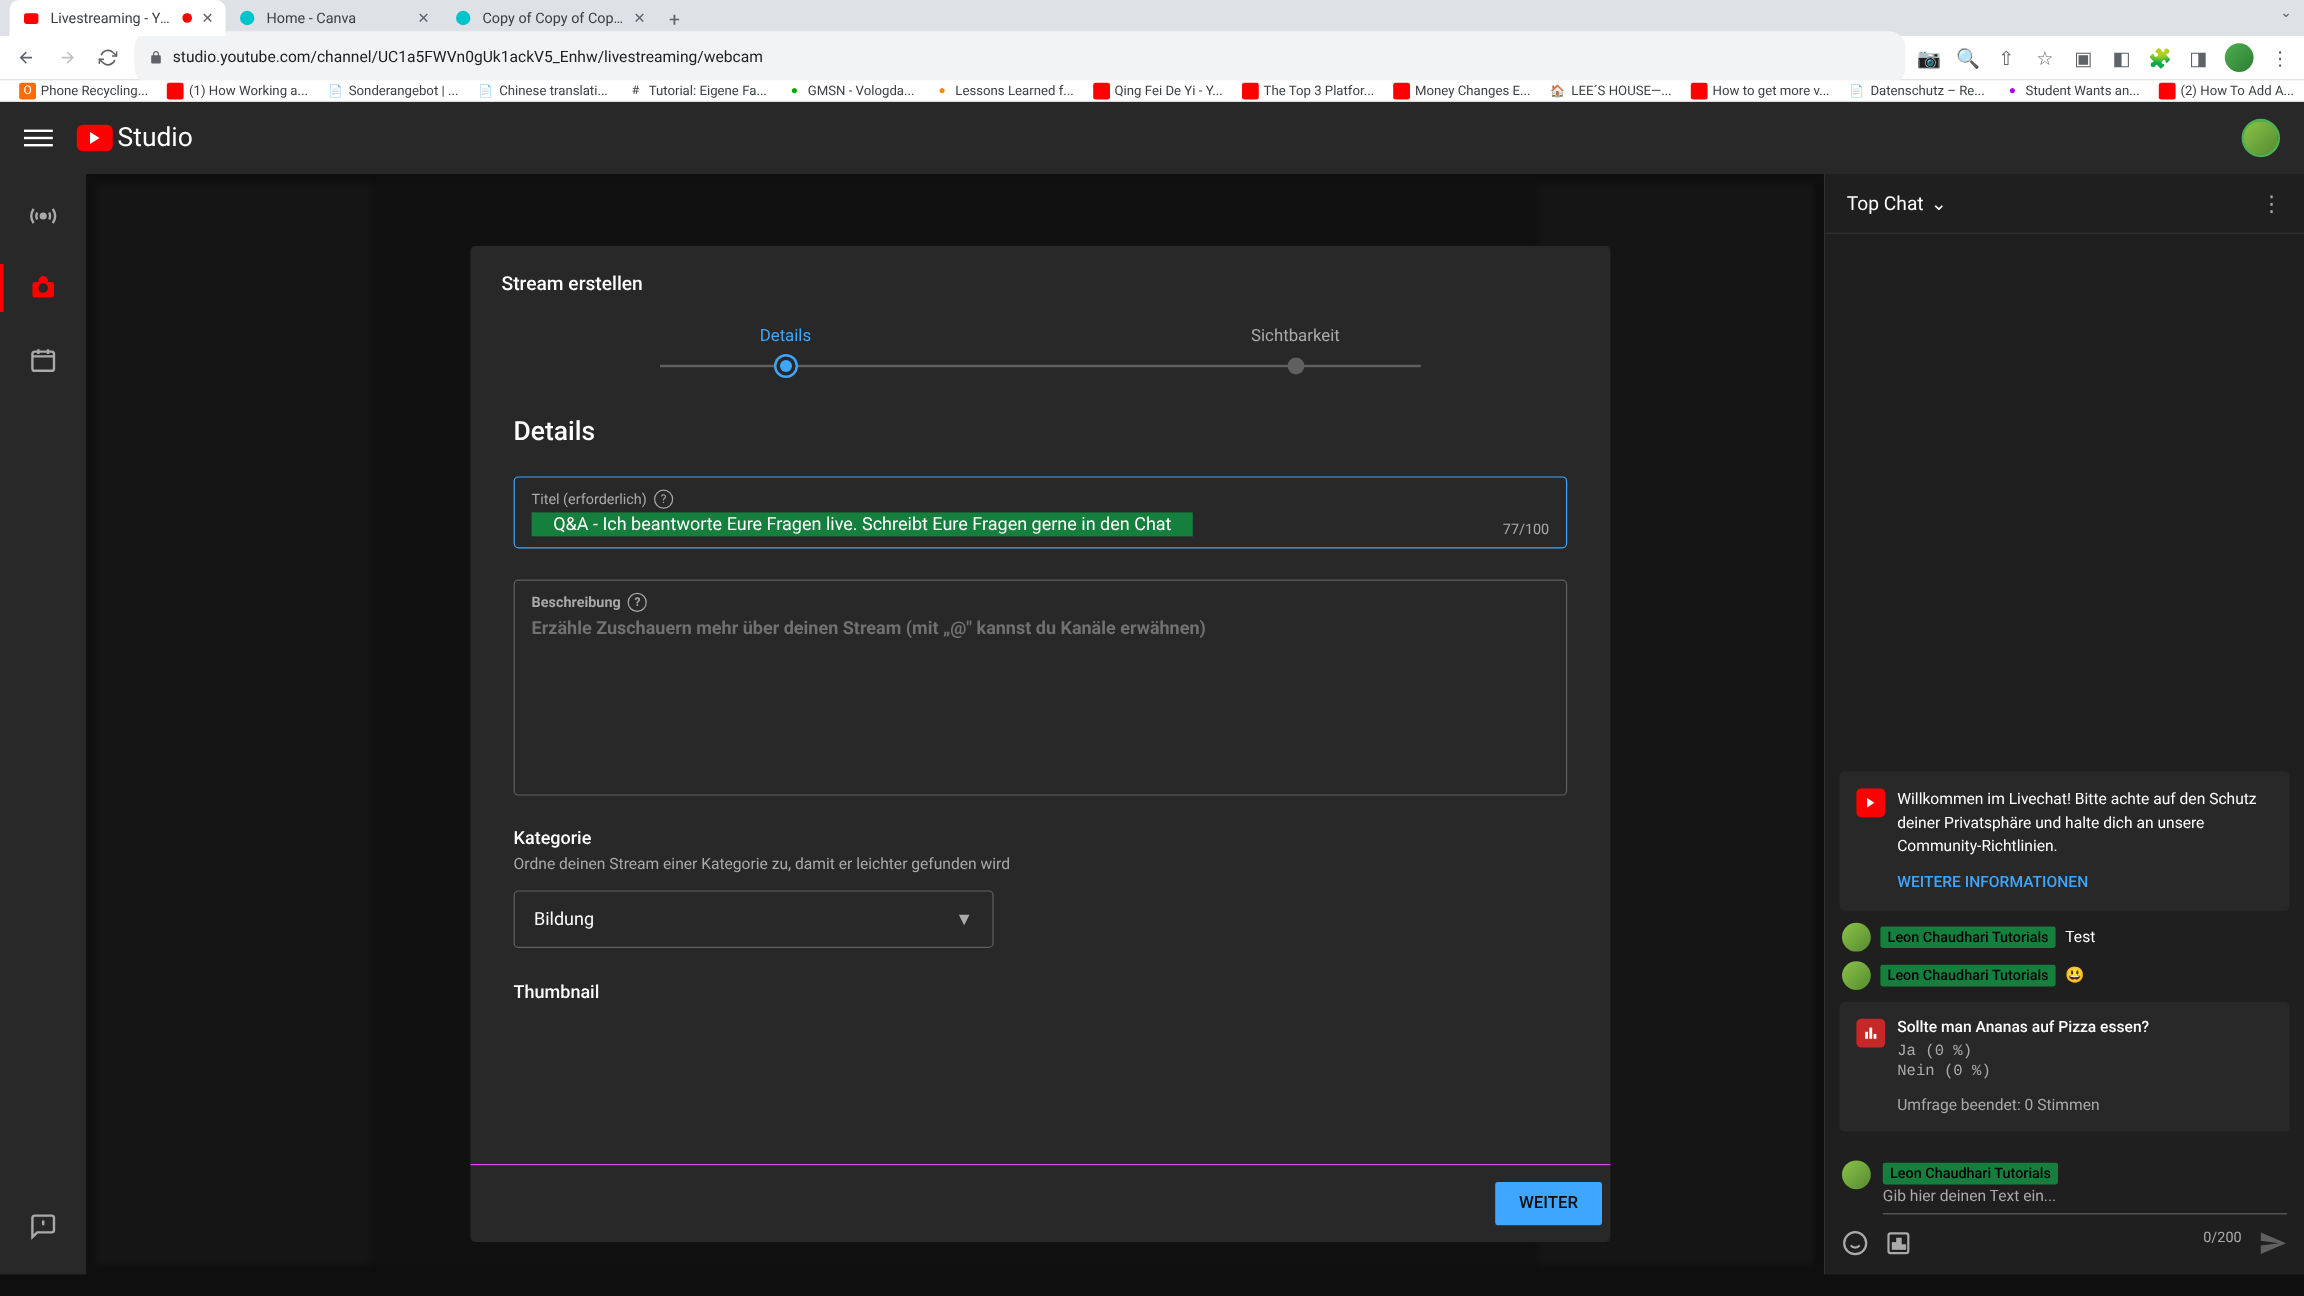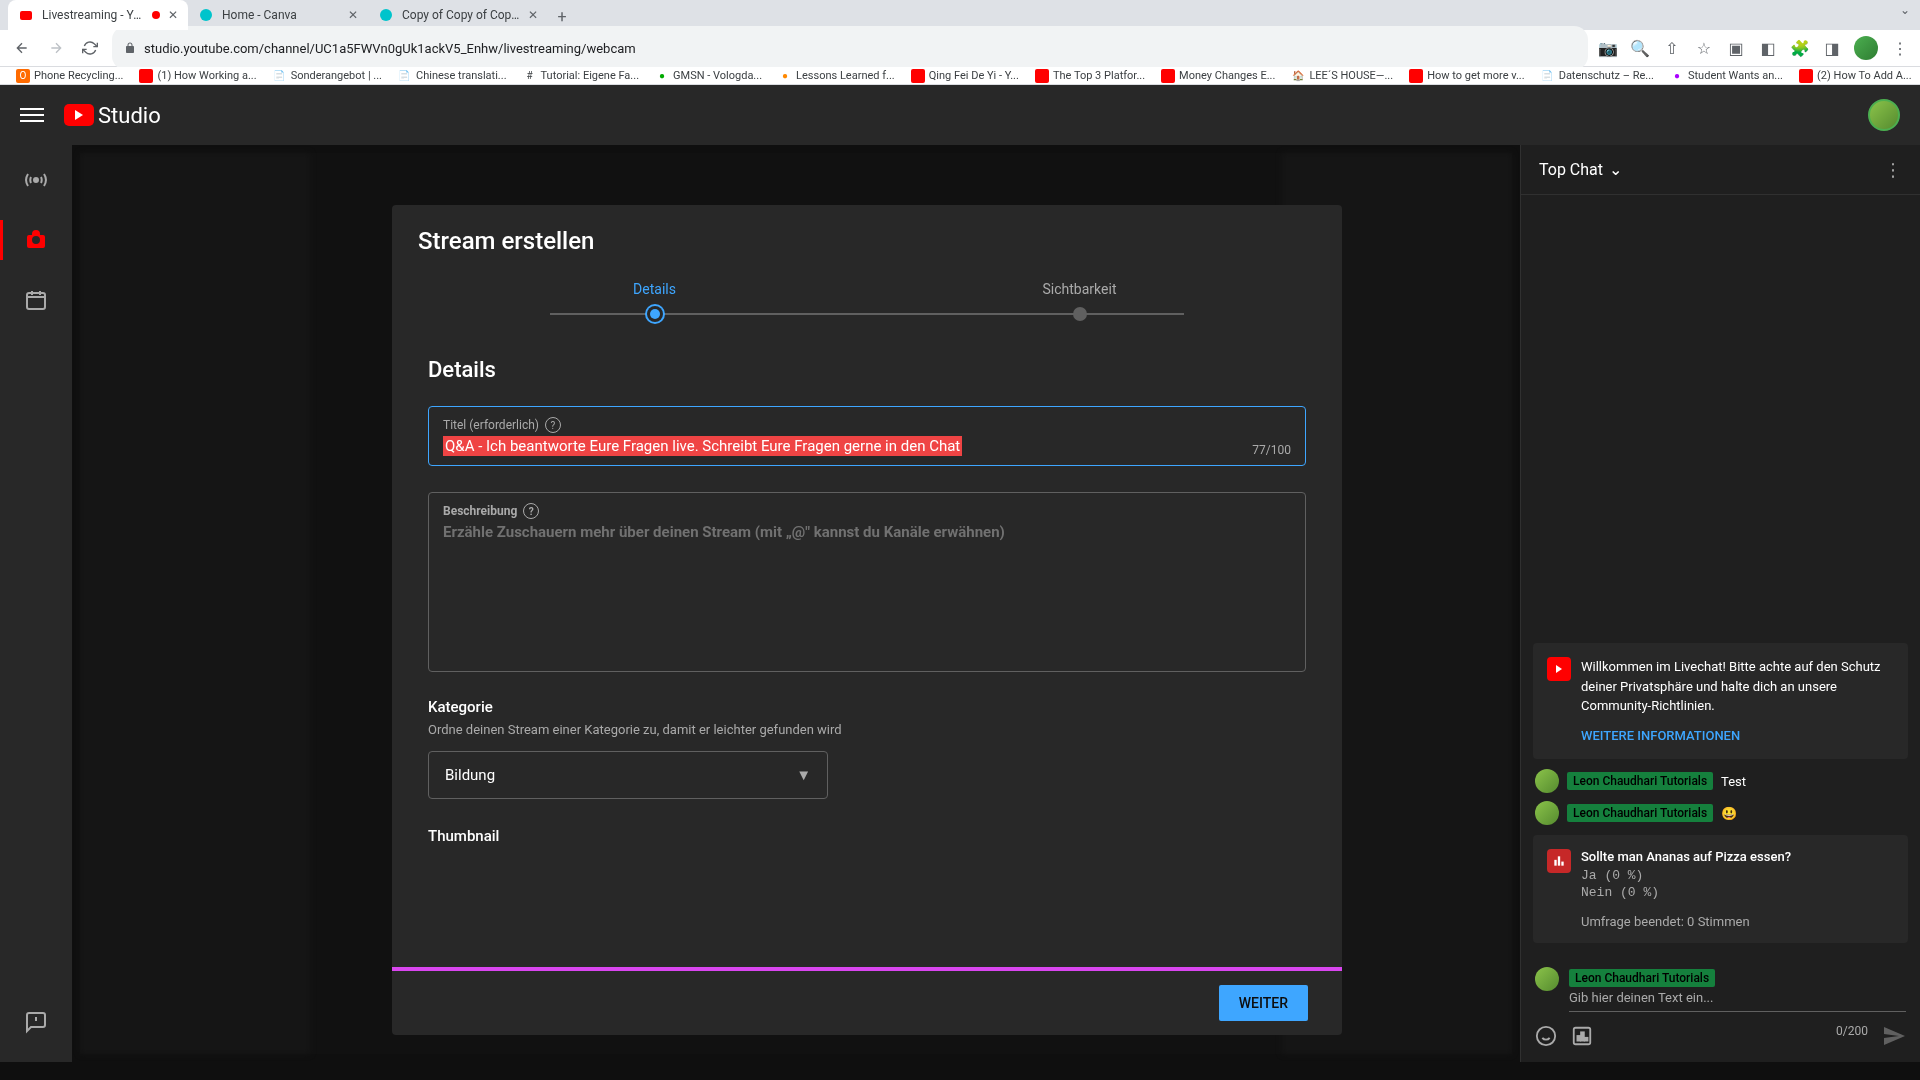--- a/index.html
+++ b/index.html
@@ -50,51 +50,51 @@
 
 
 .stage { flex: 1; background: #0f0f0f; position: relative; padding: 8px; }
 .stage-bg { position: absolute; inset: 8px; background: #111; }
 .blur-left, .blur-right { position: absolute; top: 0; bottom: 0; width: 230px; background: #1a1a1a; filter: blur(3px); opacity: 0.5; }
 .blur-left { left: 0; }
 .blur-right { right: 0; }
 
 
 .modal { position: absolute; left: 320px; top: 60px; width: 950px; height: 830px; background: #282828; border-radius: 4px; display: flex; flex-direction: column; }
-.modal-title { padding: 22px 26px 16px; font-size: 24px; font-weight: 500; }
+.modal-title { padding: 22px 26px 16px; font-size: 16px; font-weight: 500; }
 .stepper { display: flex; padding: 10px 50px 0; position: relative; }
 .step { flex: 1; text-align: center; font-size: 14px; color: #aaa; position: relative; padding-bottom: 30px; }
 .step.active { color: #3ea6ff; }
 .step::after { content: ''; position: absolute; bottom: 6px; left: 50%; transform: translateX(-50%); width: 14px; height: 14px; border-radius: 50%; background: #606060; z-index: 2; }
 .step.active::after { background: #3ea6ff; box-shadow: 0 0 0 3px #282828, 0 0 0 5px #3ea6ff; width: 10px; height: 10px; bottom: 8px; }
 .stepper-line { position: absolute; bottom: 12px; left: 16.66%; right: 16.66%; height: 2px; background: #606060; z-index: 1; }
 
 .modal-body { flex: 1; overflow-y: auto; padding: 10px 36px 20px; position: relative; }
 .modal-body::-webkit-scrollbar { width: 8px; }
 .modal-body::-webkit-scrollbar-track { background: transparent; }
 .modal-body::-webkit-scrollbar-thumb { background: #606060; border-radius: 4px; }
 
 .section-title { font-size: 22px; font-weight: 500; margin: 20px 0 24px; }
 
 .field-box { border: 1px solid #3ea6ff; border-radius: 4px; padding: 10px 14px; position: relative; margin-bottom: 26px; }
 .field-box.desc { border-color: #606060; min-height: 180px; font-weight: bold; }
 .field-label { font-size: 12px; color: #aaa; display: flex; align-items: center; gap: 6px; margin-bottom: 4px; }
 .help-circle { width: 16px; height: 16px; border-radius: 50%; border: 1.5px solid #aaa; display: inline-flex; align-items: center; justify-content: center; font-size: 10px; cursor: pointer; }
 .field-input { font-size: 15px; color: #fff; background: transparent; border: none; width: 100%; outline: none; }
-.title-text { background: #ef4444; padding: 1px 2px; }
+.title-text { background: #15803d; padding: 1px 18px; }
 .char-count { position: absolute; right: 14px; bottom: 8px; font-size: 12px; color: #aaa; }
 .placeholder-text { color: #717171; font-size: 15px; }
 
 .subsection-title { font-size: 15px; font-weight: 500; margin-bottom: 6px; }
 .subsection-desc { font-size: 13px; color: #aaa; margin-bottom: 14px; }
 
 .dropdown { border: 1px solid #606060; border-radius: 4px; padding: 14px 16px; width: 400px; display: flex; justify-content: space-between; align-items: center; cursor: pointer; font-size: 15px; margin-bottom: 28px; }
 .dropdown .caret { color: #aaa; }
 
-.modal-footer { padding: 14px 34px; display: flex; justify-content: flex-end; border-top: 4px solid #d946ef; }
+.modal-footer { padding: 14px 7px; display: flex; justify-content: flex-end; border-top: 1px solid #d946ef; }
 .btn-primary { background: #3ea6ff; color: #0d0d0d; padding: 10px 20px; border: none; border-radius: 2px; font-size: 14px; font-weight: 500; cursor: pointer; }
 
 
 .chat-panel { width: 400px; background: #1f1f1f; display: flex; flex-direction: column; border-left: 1px solid #303030; }
 .chat-header { height: 50px; display: flex; align-items: center; justify-content: space-between; padding: 0 18px; border-bottom: 1px solid #303030; }
 .chat-title { font-size: 16px; display: flex; align-items: center; gap: 6px; cursor: pointer; }
 .chat-menu { color: #aaa; cursor: pointer; font-size: 18px; }
 
 .chat-body { flex: 1; overflow-y: auto; padding: 10px 0; display: flex; flex-direction: column; justify-content: flex-end; }
 .chat-card { background: #282828; margin: 6px 12px; padding: 14px; border-radius: 4px; font-size: 13px; line-height: 1.5; }

